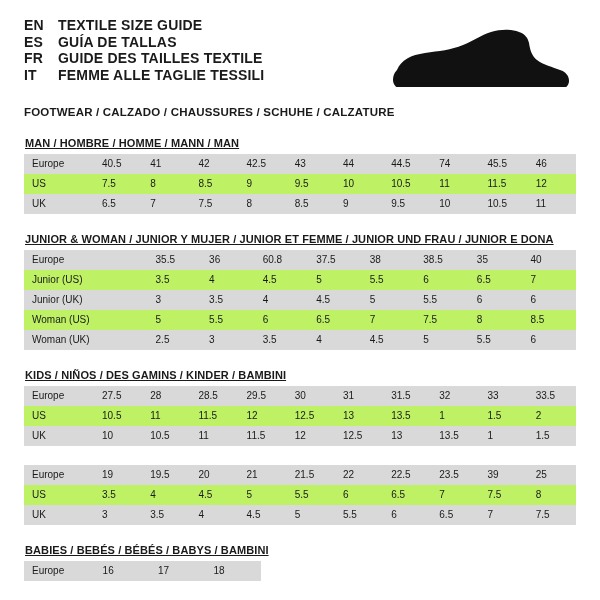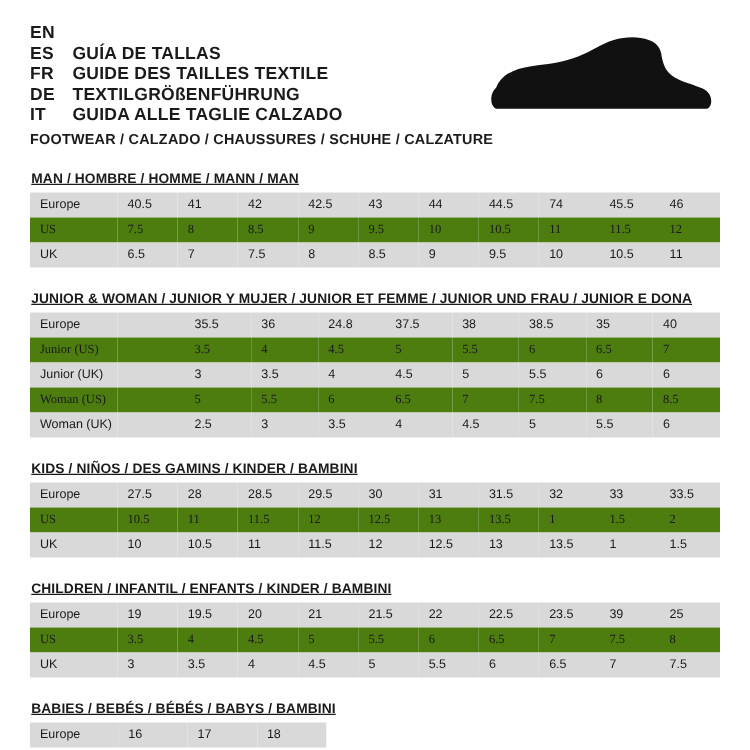--- a/index.html
+++ b/index.html
@@ -76,50 +76,47 @@
   }
   td {
     font-size: 10px;
     line-height: 12px;
     padding: 4px 0 4px 8px;
     text-align: left;
     white-space: nowrap;
   }
   td.lbl { width: 70px; }
   tr.shaded td { background: #d9d9d9; }
-  tr.plain td { background: #4d7c0f; font-family: Liberation Serif, serif; }
+  tr.plain td { background: #bef264; }
   .group.babies table { width: 237px; }
   .group.babies td.lbl { width: 70px; }
   .group.babies td { width: 55px; }
 </style>
 </head>
 <body>
 
 <div class="page">
 
   <div class="header">
     <div class="lang-block" id="lang-block">
         <div class="lang-row">
           <span class="lang-code">EN</span>
+          <span class="lang-title">TEXTILE SIZE GUIDE</span>
         </div>
         <div class="lang-row">
           <span class="lang-code">ES</span>
           <span class="lang-title">GUÍA DE TALLAS</span>
         </div>
         <div class="lang-row">
           <span class="lang-code">FR</span>
           <span class="lang-title">GUIDE DES TAILLES TEXTILE</span>
         </div>
         <div class="lang-row">
-          <span class="lang-code">DE</span>
-          <span class="lang-title">TEXTILGRÖßENFÜHRUNG</span>
-        </div>
-        <div class="lang-row">
           <span class="lang-code">IT</span>
-          <span class="lang-title">GUIDA ALLE TAGLIE CALZADO</span>
+          <span class="lang-title">FEMME ALLE TAGLIE TESSILI</span>
         </div>
       </div>
     <div class="shoe-wrap">
       <svg viewBox="0 0 185 82" xmlns="http://www.w3.org/2000/svg">
         <path fill="#111111" d="M12 46 C16 36 26 31 40 29 C54 27 66 26 78 21 C88 17 96 11 106 8 C116 5 126 5 134 8 C140 10 143 14 144 19 C145 26 147 32 152 36 C158 41 168 43 175 46 C181 48 184 52 184 57 C184 62 180 65 174 65 L18 65 C12 65 8 61 8 56 C8 52 9 49 12 46 Z"></path>
         <path fill="#ffffff" d="M8 63 L184 63 L184 65.5 L8 65.5 Z"></path>
       </svg>
     </div>
   </div>
 
@@ -174,21 +171,21 @@
       </div>
       <div class="group">
         <div class="group-title">JUNIOR &amp; WOMAN / JUNIOR Y MUJER / JUNIOR ET FEMME / JUNIOR UND FRAU / JUNIOR E DONA</div>
         <table>
           <tbody>
             <tr class="shaded">
               <td class="lbl">Europe</td>
               <td></td>
               <td>35.5</td>
               <td>36</td>
-              <td>24.8</td>
+              <td>60.8</td>
               <td>37.5</td>
               <td>38</td>
               <td>38.5</td>
               <td>35</td>
               <td>40</td>
             </tr>
             <tr class="plain">
               <td class="lbl">Junior (US)</td>
               <td></td>
               <td>3.5</td>
@@ -279,21 +276,20 @@
               <td>12.5</td>
               <td>13</td>
               <td>13.5</td>
               <td>1</td>
               <td>1.5</td>
             </tr>
           </tbody>
         </table>
       </div>
       <div class="group">
-        <div class="group-title">CHILDREN / INFANTIL / ENFANTS / KINDER / BAMBINI</div>
         <table>
           <tbody>
             <tr class="shaded">
               <td class="lbl">Europe</td>
               <td>19</td>
               <td>19.5</td>
               <td>20</td>
               <td>21</td>
               <td>21.5</td>
               <td>22</td>

